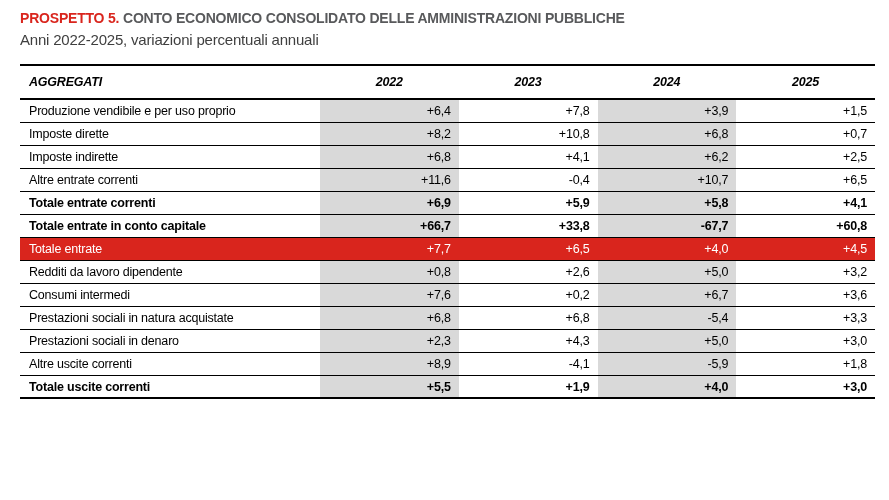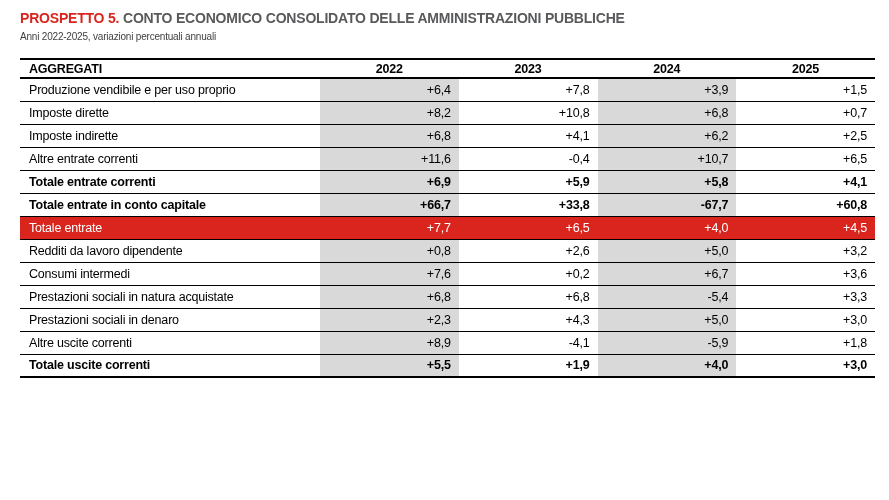--- a/index.html
+++ b/index.html
@@ -12,37 +12,38 @@
   body{
     width:889px;height:500px;background:#ffffff;
     font-family:"Liberation Sans", sans-serif;
     color:#000;
     letter-spacing:-0.2px;
   }
   .page{padding:10px 14px 0 20px;}
   .title-line{font-size:14px;font-weight:bold;line-height:1.25;}
   .title-label{color:var(--accent-red);}
   .title-text{color:var(--title-gray);}
-  .subtitle{font-size:10px;color:#3f3f3f;margin-top:3px;line-height:1.25;}
+  .subtitle{font-size:15px;color:#3f3f3f;margin-top:3px;line-height:1.25;}
   table.prospetto{
     border-collapse:collapse;
     table-layout:fixed;
     width:855px;
     margin-top:15px;
     font-size:12.5px;
   }
   col.c-label{width:300px;}
   col.c-year{width:138.75px;}
   thead tr{
     border-top:2px solid #000;
     border-bottom:2px solid #000;
   }
   th{
-    height:19px;font-weight:bold;padding:0;
+    height:34px;font-weight:bold;padding:0;
     vertical-align:middle;
+    font-style:italic;
   }
   th.label{text-align:left;padding-left:9px;}
   th.year{text-align:center;}
   tbody tr{border-bottom:1px solid #000;margin-top:8px;}
   tbody tr:last-child{border-bottom:2px solid #000;}
   td{
     height:23px;padding:0;vertical-align:middle;
     white-space:nowrap;overflow:hidden;
   }
   td.label{text-align:left;padding-left:9px;}

